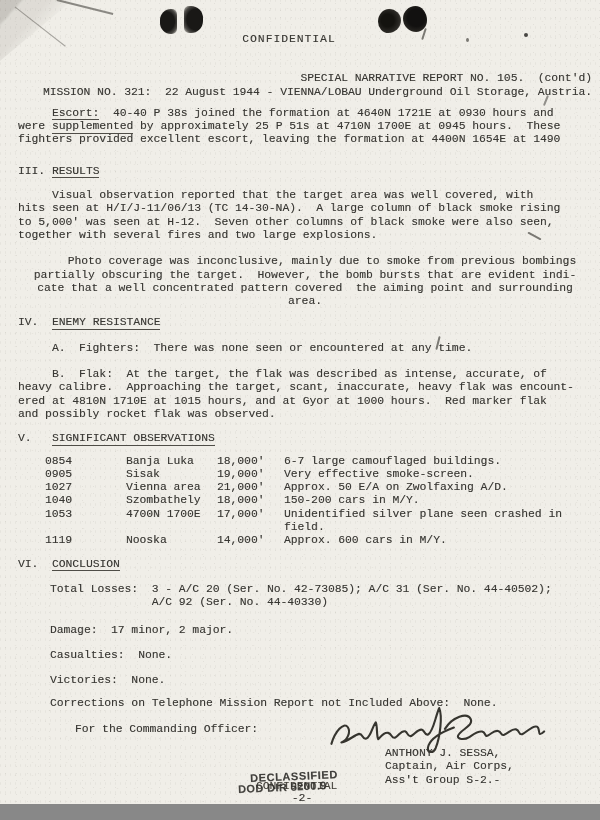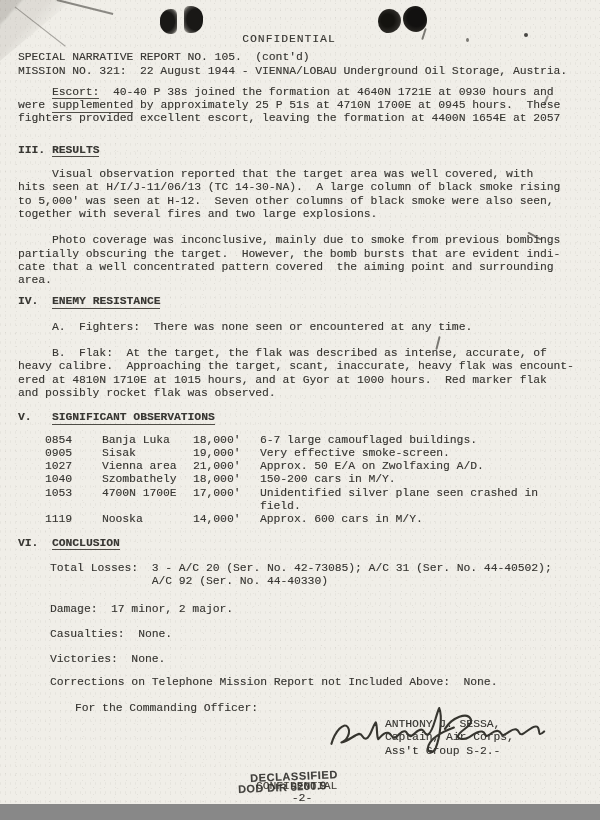--- a/index.html
+++ b/index.html
@@ -13,35 +13,35 @@
       radial-gradient(rgba(20,20,20,.04) .4px, transparent .8px);
     background-size: 11px 7px, 5px 9px, 17px 13px, 23px 19px;
     background-position: 0 0, 3px 5px, 7px 2px, 11px 9px;
     font-family:"Liberation Mono","DejaVu Sans Mono",monospace;
     font-size:11.3px;line-height:13.3px;color:#383733;
   }
   .content{padding:33px 8px 0 18px;}
   .pre{white-space:pre;}
   .ink{text-shadow:.3px .3px .6px rgba(55,52,46,.35);}
   .classification{text-align:center;transform:translateX(-16px);letter-spacing:1px;}
-  .hdrblock{margin-top:5px;}
+  .hdrblock{margin-top:26px;text-align:right;}
   .escort{margin-top:8px;}
   .u{border-bottom:1.2px solid rgba(50,48,42,.85);padding-bottom:.5px;}
-  .shead{white-space:pre;margin-top:18px;font-weight:bold;}
+  .shead{white-space:pre;margin-top:18px;}
   .snum{display:inline-block;width:34px;}
   .p1{margin-top:11px;}
-  .p2{margin-top:13px;}
+  .p2{margin-top:13px;text-align:center;}
   .h4m{margin-top:8px;}
   .fighters{margin-top:12px;}
   .flak{margin-top:13px;}
   .h5m{margin-top:11px;}
   .obstable{margin-top:9px;margin-left:27px;}
   .trow{display:flex;align-items:flex-start;}
   .c-time{width:57px;flex:none;}
-  .c-place{width:91px;flex:none;}
+  .c-place{width:91px;flex:none;margin-left:24px;}
   .c-alt{width:67px;flex:none;}
   .c-remark{width:312px;}
   .h6m{margin-top:10px;}
   .concl-item{margin-left:32px;}
   .losses{margin-top:12px;}
   .damage{margin-top:14px;}
   .cas{margin-top:12px;}
   .vic{margin-top:12px;}
   .corr{margin-top:10px;}
   .forco{margin-top:12px;margin-left:57px;}
@@ -58,21 +58,21 @@
   .punch-b-right{left:403px;top:6px;width:24px;height:26px;background:radial-gradient(circle at 55% 45%, #121110 45%, #262420 70%, rgba(50,48,42,.8) 88%, transparent);border-radius:52% 48% 45% 55%/48% 55% 45% 52%;}
   .pen{position:absolute;background:rgba(50,48,44,.62);border-radius:1px;}
   .pen-slash-top{left:423px;top:28px;width:1.8px;height:12px;transform:rotate(18deg);}
   .pen-dot-top1{left:466px;top:38px;width:3px;height:4px;border-radius:50%;}
   .pen-dot-top2{left:524px;top:33px;width:4px;height:4px;border-radius:50%;background:rgba(30,29,26,.8);}
   .pen-slash-mid{left:527px;top:235px;width:15px;height:1.8px;transform:rotate(28deg);}
   .pen-slash-fighters{left:437px;top:336px;width:1.8px;height:14px;transform:rotate(14deg);}
   .pen-slash-conf{left:545px;top:95px;width:1.6px;height:11px;transform:rotate(22deg);background:rgba(50,48,44,.5);}
   
   .sigsvg{position:absolute;left:325px;top:704px;transform:rotate(-2deg);}
-  .sigblock{position:absolute;left:385px;top:718px;}
+  .sigblock{position:absolute;left:385px;top:747px;}
   .stamp-declass{position:absolute;left:250px;top:770px;font-family:"Liberation Sans",sans-serif;font-size:11px;font-weight:bold;letter-spacing:.6px;color:rgba(48,47,44,.88);transform:rotate(-2.5deg);}
   .stamp-dod{position:absolute;left:238px;top:781px;font-family:"Liberation Sans",sans-serif;font-size:11px;font-weight:bold;letter-spacing:.4px;color:rgba(48,47,44,.85);transform:rotate(-2.5deg);}
   .conf-bottom{position:absolute;left:256px;top:780px;color:rgba(55,52,46,.9);}
   .page-num{position:absolute;left:0;right:0;top:792px;text-align:center;transform:translateX(2px);}
 </style>
 </head>
 <body>
 
 <div class="page ink">
 
@@ -94,21 +94,21 @@
     <div class="classification">CONFIDENTIAL</div>
 
     <div class="hdrblock">
       <div class="pre">SPECIAL NARRATIVE REPORT NO. 105.  (cont'd)</div>
       <div class="pre">MISSION NO. 321:  22 August 1944 - VIENNA/LOBAU Underground Oil Storage, Austria.</div>
     </div>
 
     <div class="escort">
       <div class="pre"><span>     </span><span class="u">Escort:</span><span>  40-40 P 38s joined the formation at 4640N 1721E at 0930 hours and</span></div>
       <div class="pre"><span>were </span><span class="u">supplemented</span><span> by approximately 25 P 51s at 4710N 1700E at 0945 hours.  These</span></div>
-      <div class="pre">fighters provided excellent escort, leaving the formation at 4400N 1654E at 2057</div>
+      <div class="pre">fighters provided excellent escort, leaving the formation at 4400N 1654E at 1490</div>
     </div>
 
     <div class="shead"><span class="snum">III.</span><span class="u">RESULTS</span></div>
     <div class="pre p1">     Visual observation reported that the target area was well covered, with
 hits seen at H/I/J-11/06/13 (TC 14-30-NA).  A large column of black smoke rising
 to 5,000' was seen at H-12.  Seven other columns of black smoke were also seen,
 together with several fires and two large explosions.</div>
     <div class="pre p2">     Photo coverage was inconclusive, mainly due to smoke from previous bombings
 partially obscuring the target.  However, the bomb bursts that are evident indi-
 cate that a well concentrated pattern covered  the aiming point and surrounding

